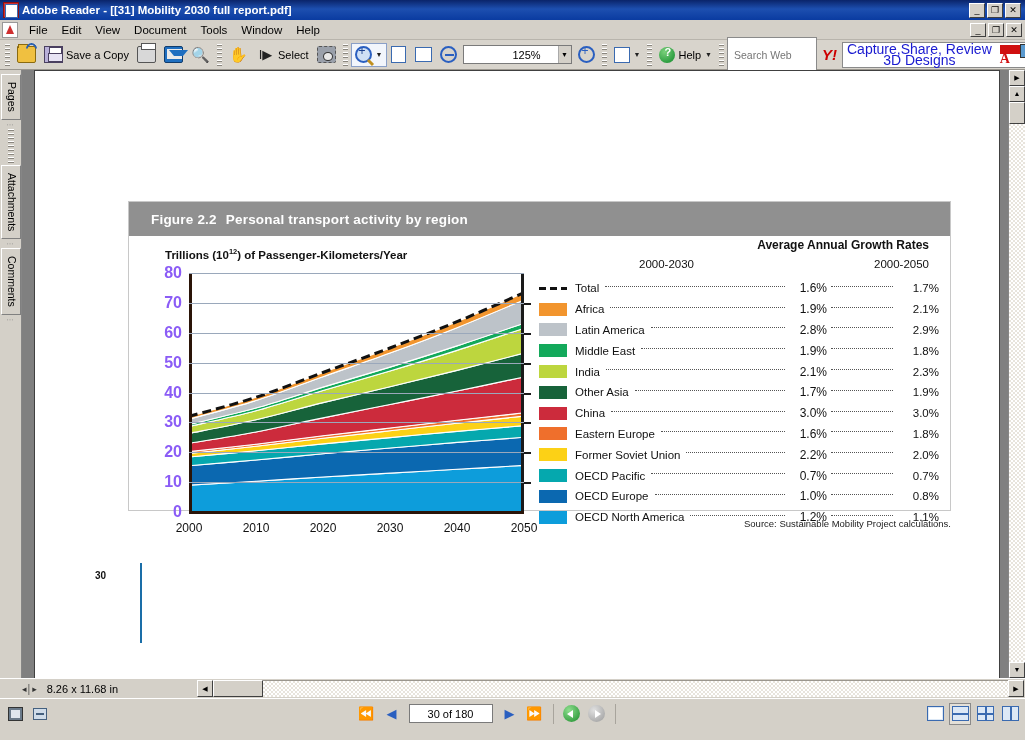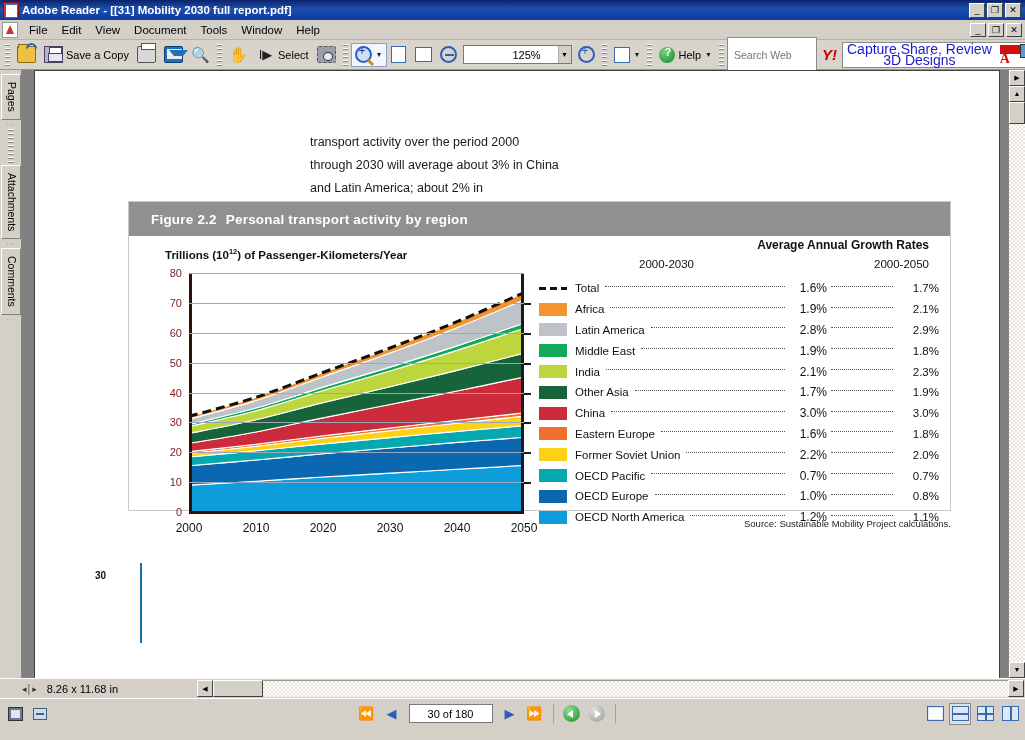--- a/index.html
+++ b/index.html
@@ -190,21 +190,21 @@
     position:absolute; left:36px; top:11px;
     font-size:11.5px; font-weight:bold; color:#111;
   }
   #ylabel sup { font-size:7.5px; }
 
   
   #plot { position:absolute; left:60px; top:37px; width:335px; height:240px; }
   #plotinner { position:absolute; left:0; top:0; width:100%; height:239px; }
   .ytick {
     position:absolute; right:calc(100% + 7px); transform:translateY(-50%);
-    font-size:11px; color:#7f1d1d; font-weight:400; white-space:nowrap;
+    font-size:16px; color:#8b5cf6; font-weight:700; white-space:nowrap;
   }
   .gridline { position:absolute; left:0; width:100%; height:1px; background:#9aa8bb; }
   .yaxis { position:absolute; left:0; top:0; width:3px; height:100%; background:#2a1408; }
   .yaxis-r { position:absolute; right:0; top:0; width:3px; height:100%; background:#1a1a1a; }
   .xaxis { position:absolute; left:0; bottom:-2px; width:100%; height:3px; background:#2a1408; }
   .xtick-label { position:absolute; top:100%; margin-top:9px; transform:translateX(-50%); font-size:12px; color:#111; }
   .rtick { position:absolute; right:-7px; width:7px; height:2px; background:#1a1a1a; }
 
   
   #legend { position:absolute; left:410px; top:0px; width:400px; font-size:11.5px; color:#111; }
@@ -405,21 +405,20 @@
     <div class="navtab-dots">⋯</div>
     <div class="navtab">Comments</div>
     <div class="navtab-dots">⋯</div>
     <div style="flex:1"></div>
   </div>
 
   <div id="docarea">
     <div id="page">
 
       <div class="clip-top"></div>
-      <div class="col" id="col-left">transport activity over the period 2000 through 2030 will average about 3% in China and Latin America; about 2% in</div>
 
       <div id="figure">
         <div id="fig-header">
           <span class="fignum">Figure 2.2</span>
           <span>Personal transport activity by region</span>
         </div>
         <div id="fig-body">
           <div id="ylabel">
             <span>Trillions (10</span><sup>12</sup><span>) of Passenger-Kilometers/Year</span>
           </div>

